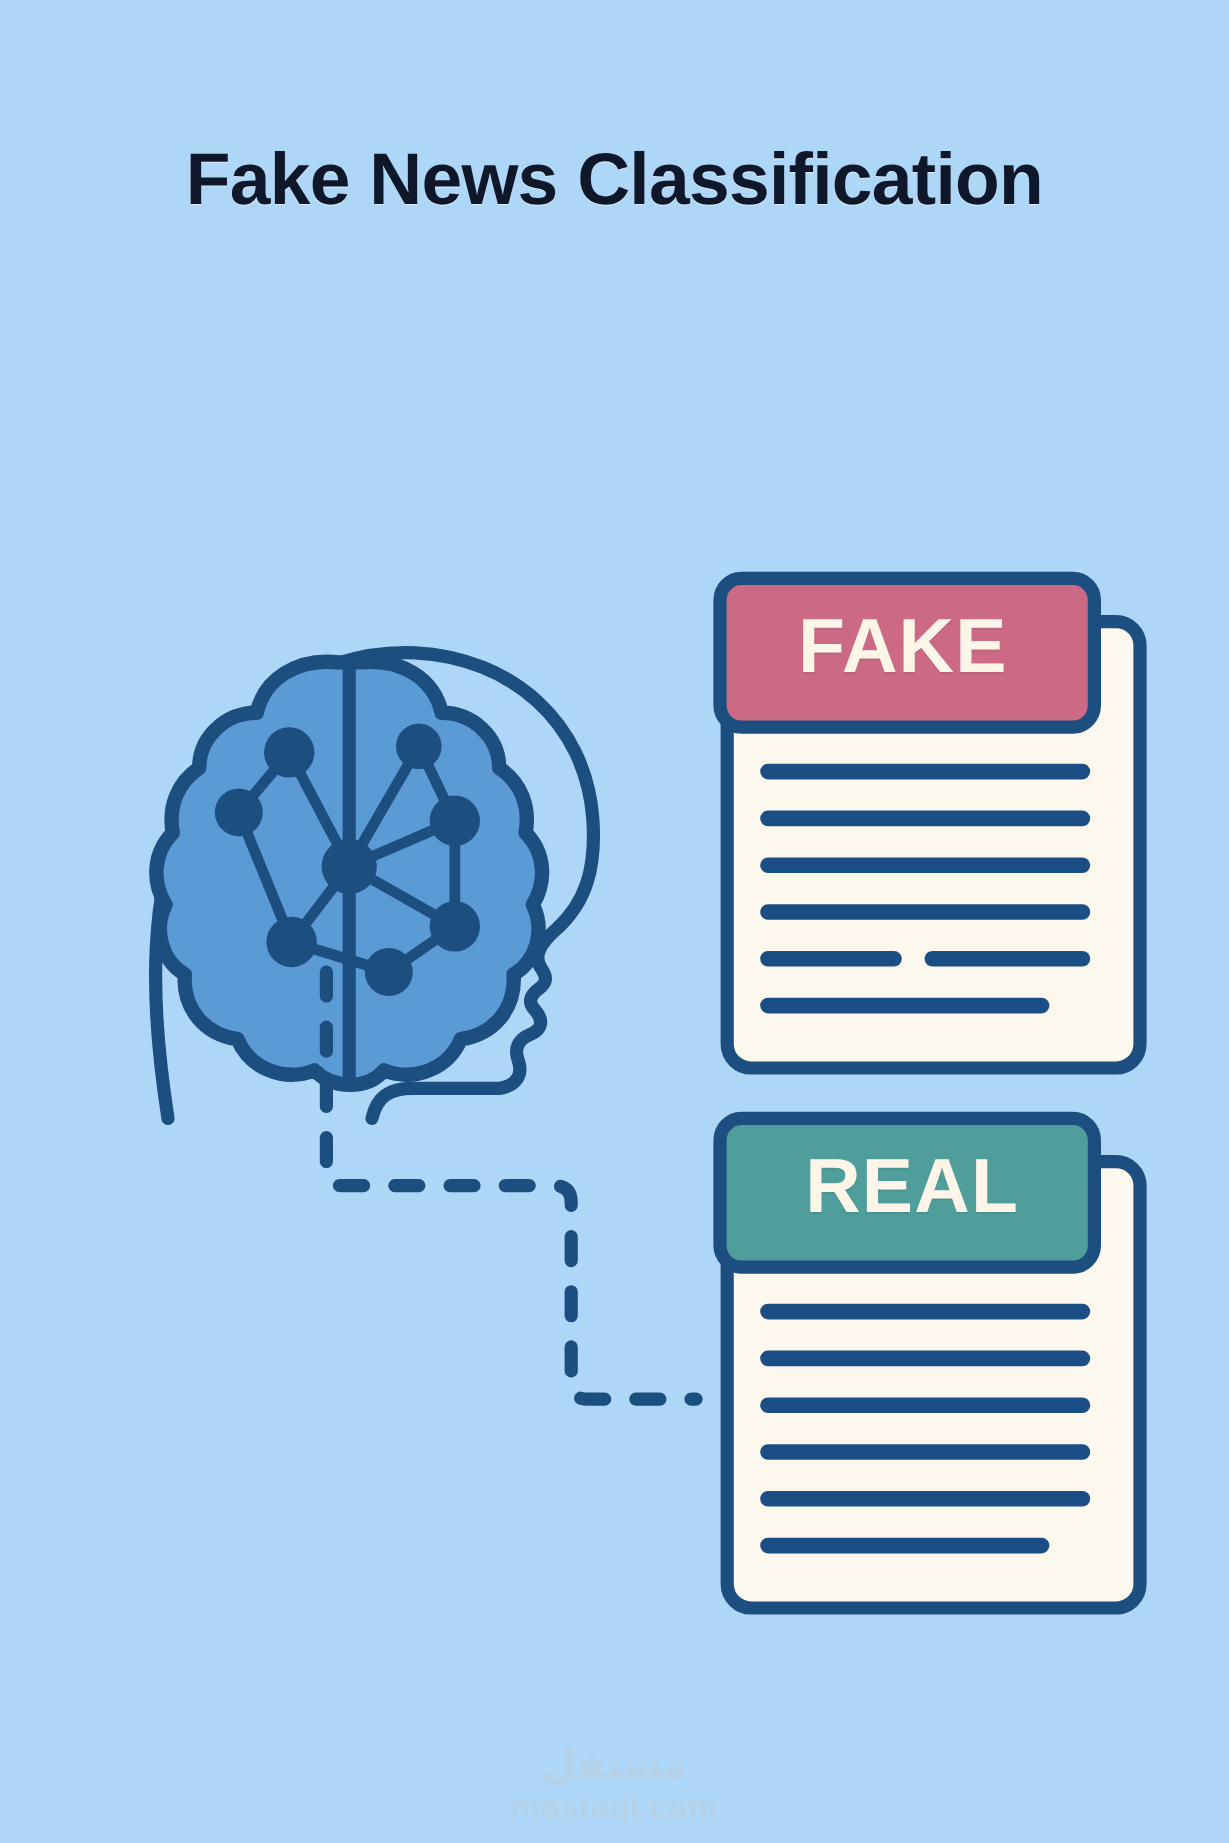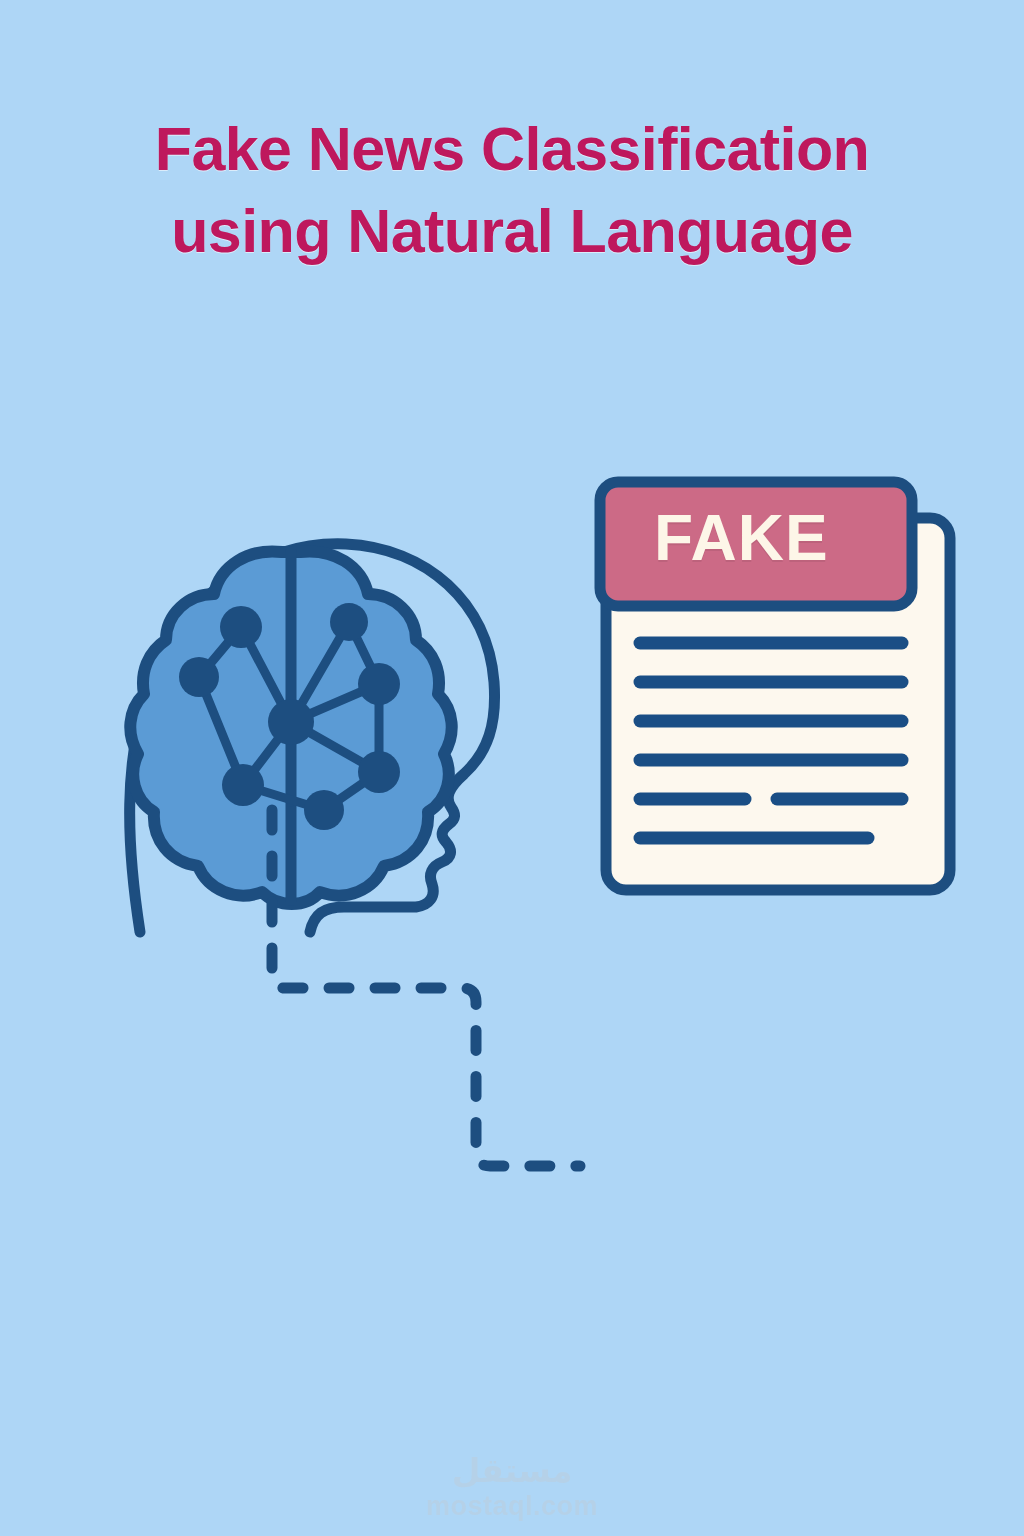--- a/index.html
+++ b/index.html
@@ -28,21 +28,21 @@
     left: 0;
     top: 108px;
     width: 1024px;
     text-align: center;
   }
   .title-line {
     font-family: "Liberation Sans", sans-serif;
     font-weight: bold;
     font-size: 61px;
     line-height: 82px;
-    color: #be185d;
+    color: #0f172a;
     letter-spacing: -0.6px;
     text-shadow: 0 1px 0 rgba(255,255,255,0.55);
     white-space: nowrap;
   }
 
   
   .head-wrap {
     position: absolute;
     left: 96px;
     top: 462px;
@@ -73,20 +73,21 @@
   .badge-label {
     position: absolute;
     font-family: "Liberation Sans", sans-serif;
     font-weight: bold;
     font-size: 64px;
     line-height: 64px;
     color: #FDF6E8;
     letter-spacing: 1px;
     text-shadow: 0 2px 0 rgba(0,0,0,0.07);
     pointer-events: none;
+    margin-left: 11px;
   }
   .badge-label-fake { left: 62px; top: 32px; }
   .badge-label-real { left: 68px; top: 32px; }
 
   
   .watermark {
     position: absolute;
     left: 0;
     top: 1452px;
     width: 1024px;
@@ -110,21 +111,20 @@
     letter-spacing: 0.5px;
   }
 </style>
 </head>
 <body>
 
 <div id="page-root">
 
   <div class="title-block">
     <div class="title-line">Fake News Classification</div>
-    <div class="title-line">using Natural Language</div>
   </div>
 
   <div class="head-wrap">
     <svg width="420" height="500" viewBox="0 0 420 500" xmlns="http://www.w3.org/2000/svg">
       <g fill="none" stroke="#1D4E80" stroke-width="11" stroke-linecap="round" stroke-linejoin="round">
 
         <path d="M 44 470
                  C 30 380, 28 300, 52 228
                  C 82 138, 162 78, 250 82
                  C 330 86, 392 140, 398 220
@@ -208,19 +208,34 @@
         <line x1="48" y1="247" x2="310" y2="247"></line>
         <line x1="48" y1="286" x2="310" y2="286"></line>
         <line x1="48" y1="325" x2="153" y2="325"></line>
         <line x1="185" y1="325" x2="310" y2="325"></line>
         <line x1="48" y1="364" x2="276" y2="364"></line>
       </g>
     </svg>
     <div class="badge-label badge-label-fake">FAKE</div>
   </div>
 
+  <div class="doc-card card-real">
+    <svg width="372" height="428" viewBox="0 0 372 428" xmlns="http://www.w3.org/2000/svg">
+      <rect x="14" y="44" width="344" height="372" rx="20" ry="20" fill="#FDF8EE" stroke="#1D4E80" stroke-width="11"></rect>
+      <rect x="8" y="8" width="312" height="124" rx="18" ry="18" fill="#4F9E9B" stroke="#1D4E80" stroke-width="11"></rect>
+      <g stroke="#1A4E85" stroke-width="13" stroke-linecap="round">
+        <line x1="48" y1="169" x2="310" y2="169"></line>
+        <line x1="48" y1="208" x2="310" y2="208"></line>
+        <line x1="48" y1="247" x2="310" y2="247"></line>
+        <line x1="48" y1="286" x2="310" y2="286"></line>
+        <line x1="48" y1="325" x2="310" y2="325"></line>
+        <line x1="48" y1="364" x2="276" y2="364"></line>
+      </g>
+    </svg>
+    <div class="badge-label badge-label-real">REAL</div>
+  </div>
 
   <div class="watermark">
     <div class="watermark-ar">مستقل</div>
     <div class="watermark-en">mostaql.com</div>
   </div>
 
 </div>
 
 </body></html>

